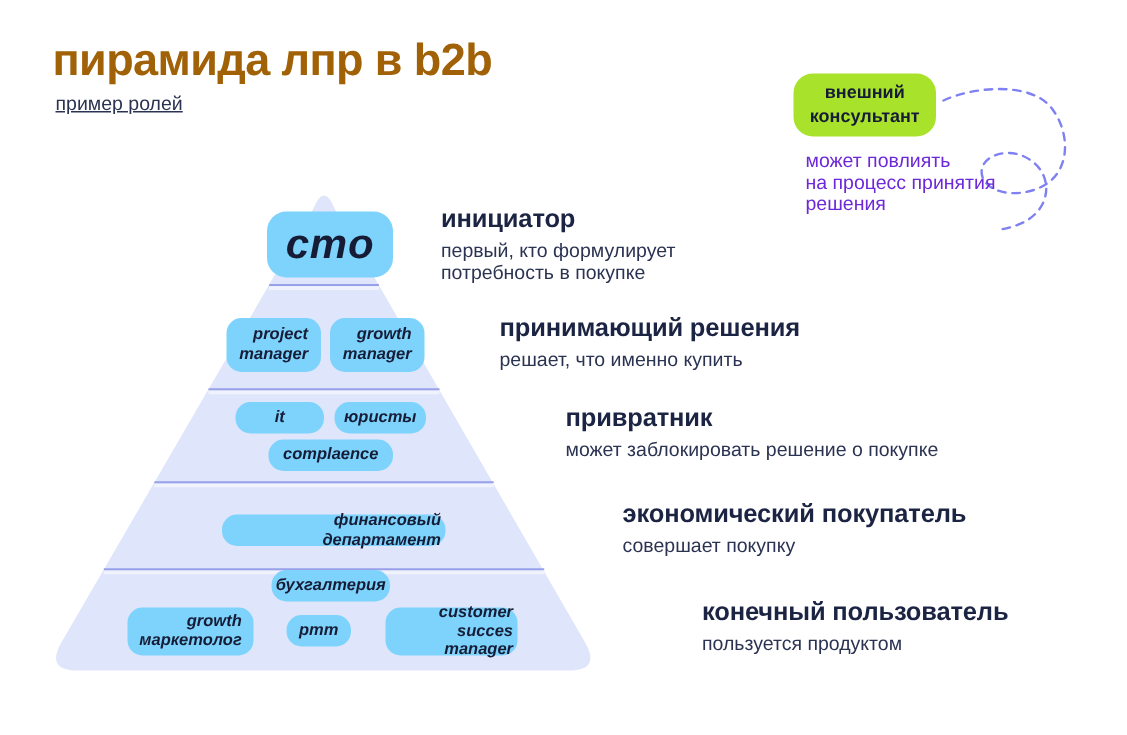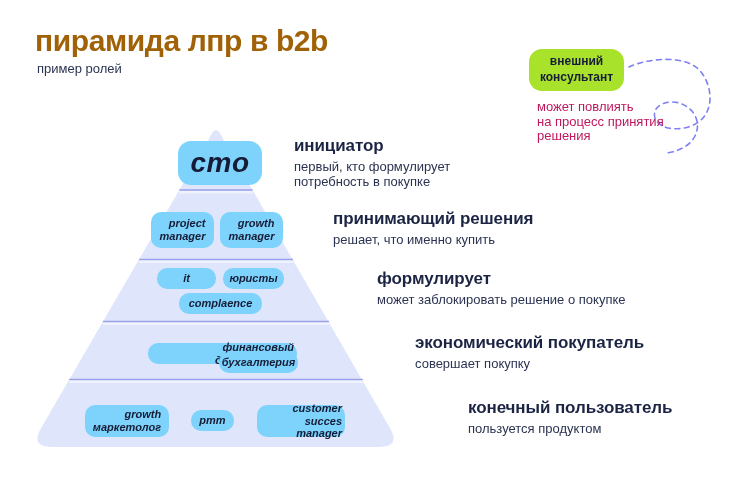--- a/index.html
+++ b/index.html
@@ -3,58 +3,58 @@
 <meta charset="utf-8">
 <style>
   html,body{margin:0;padding:0;background:#ffffff;}
   .stage{
     position:relative;width:751px;height:490px;overflow:hidden;background:#ffffff;
     font-family:"Liberation Sans","DejaVu Sans",sans-serif;color:#1c2444;
   }
   .preline{white-space:pre-line;}
   
   .title{position:absolute;left:35px;top:24px;font-size:30px;font-weight:bold;letter-spacing:-0.4px;color:#a16207;margin:0;}
-  .subtitle{position:absolute;left:37px;top:61px;font-size:13px;color:#2b3352;margin:0;}
+  .subtitle{position:absolute;left:37px;top:61px;font-size:13px;color:#2b3352;margin:0;text-decoration:underline;}
   
   .pyr{position:absolute;left:0;top:0;}
   
   .chip{
     position:absolute;display:flex;align-items:center;justify-content:center;text-align:right;
     background:#7dd3fc;color:#161c36;font-weight:bold;border-radius:10px;
     font-size:11px;line-height:1.18;white-space:pre-line;padding:0 3px;box-sizing:border-box;font-style:italic;
   }
   .c-cmo{left:178px;top:141px;width:84px;height:44px;font-size:28px;border-radius:13px;letter-spacing:0.5px;}
   .c-pm {left:151px;top:212px;width:63px;height:36px;}
   .c-gm {left:220px;top:212px;width:63px;height:36px;}
   .c-it {left:157px;top:268px;width:59px;height:21px;}
   .c-law{left:223px;top:268px;width:61px;height:21px;}
   .c-com{left:179px;top:293px;width:83px;height:21px;}
   .c-fin{left:148px;top:343px;width:149px;height:21px;}
-  .c-acc{left:181px;top:352px;width:79px;height:21px;margin-left:38px;}
+  .c-acc{left:181px;top:380px;width:79px;height:21px;}
   .c-grw{left:85px;top:405px;width:84px;height:32px;}
   .c-pmm{left:191px;top:410px;width:43px;height:21px;border-radius:10px;}
   .c-csm{left:257px;top:405px;width:88px;height:32px;}
   
   .role{position:absolute;}
   .role h3{margin:0 0 4px 0;font-size:17px;font-weight:bold;color:#1c2444;letter-spacing:-0.1px;}
   .role p{margin:0;font-size:13px;line-height:1.12;color:#2b3352;}
   .r1{left:294px;top:136px;}
   .r2{left:333px;top:209px;}
   .r3{left:377px;top:269px;}
   .r4{left:415px;top:333px;}
   .r5{left:468px;top:398px;}
   
   .badge{
     position:absolute;left:529px;top:49px;width:95px;height:42px;border-radius:13px;
     background:#a9e22b;color:#161c36;font-size:12px;font-weight:bold;line-height:1.3;
     display:flex;align-items:center;justify-content:center;text-align:center;white-space:pre-line;
   }
   .influencer{position:absolute;left:537px;top:100px;}
   .influencer h3{margin:0 0 5px 0;font-size:18px;font-weight:bold;color:#1c2444;}
-  .influencer p{margin:0;font-size:13px;line-height:1.12;color:#be185d;}
+  .influencer p{margin:0;font-size:13px;line-height:1.12;color:#6d28d9;}
   .swirl{position:absolute;left:0;top:0;}
 </style>
 </head>
 <body>
 
 <div class="stage">
 
   <h1 class="title">пирамида лпр в b2b</h1>
   <p class="subtitle">пример ролей</p>
 
@@ -95,21 +95,21 @@
   <div class="role r1">
     <h3>инициатор</h3>
     <p class="preline">первый, кто формулирует
 потребность в покупке</p>
   </div>
   <div class="role r2">
     <h3>принимающий решения</h3>
     <p class="preline">решает, что именно купить</p>
   </div>
   <div class="role r3">
-    <h3>формулирует</h3>
+    <h3>привратник</h3>
     <p class="preline">может заблокировать решение о покупке</p>
   </div>
   <div class="role r4">
     <h3>экономический покупатель</h3>
     <p class="preline">совершает покупку</p>
   </div>
   <div class="role r5">
     <h3>конечный пользователь</h3>
     <p class="preline">пользуется продуктом</p>
   </div>

